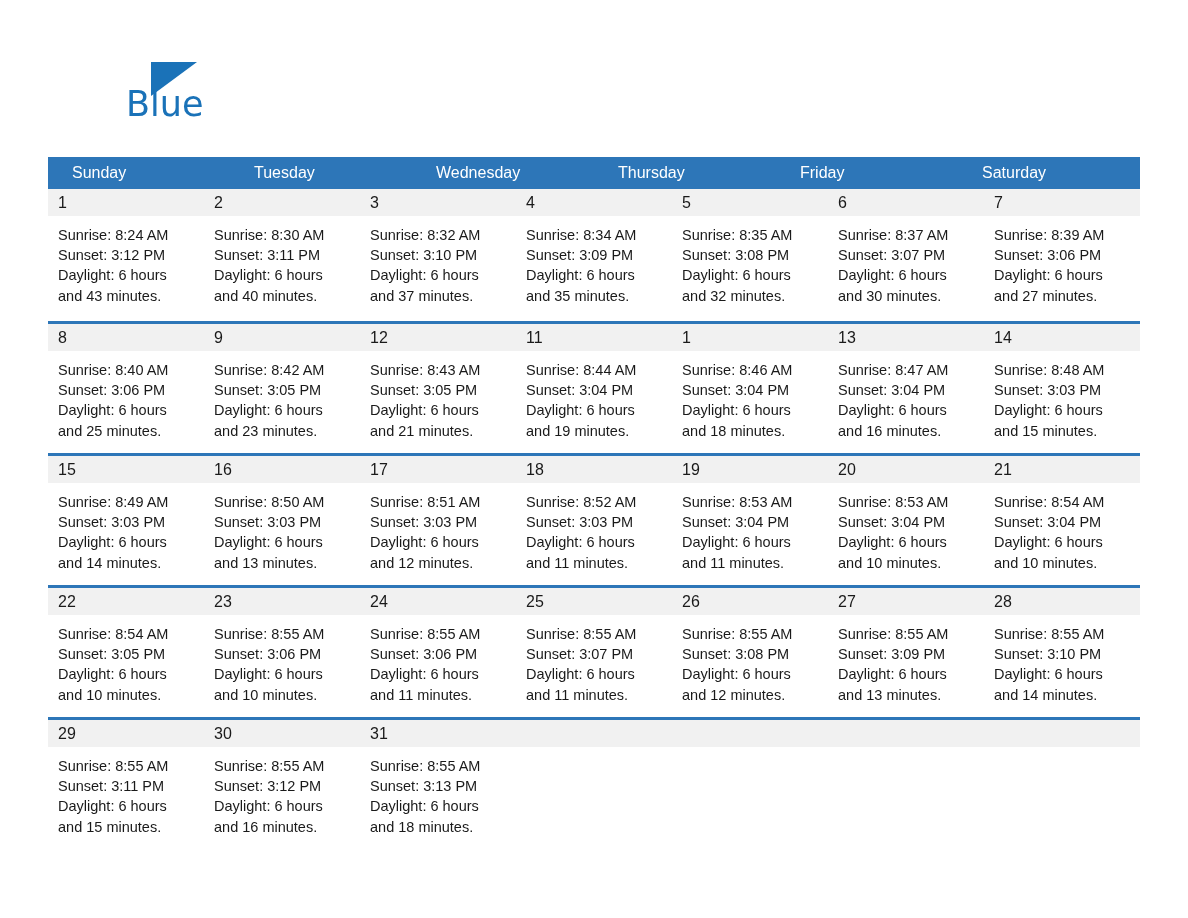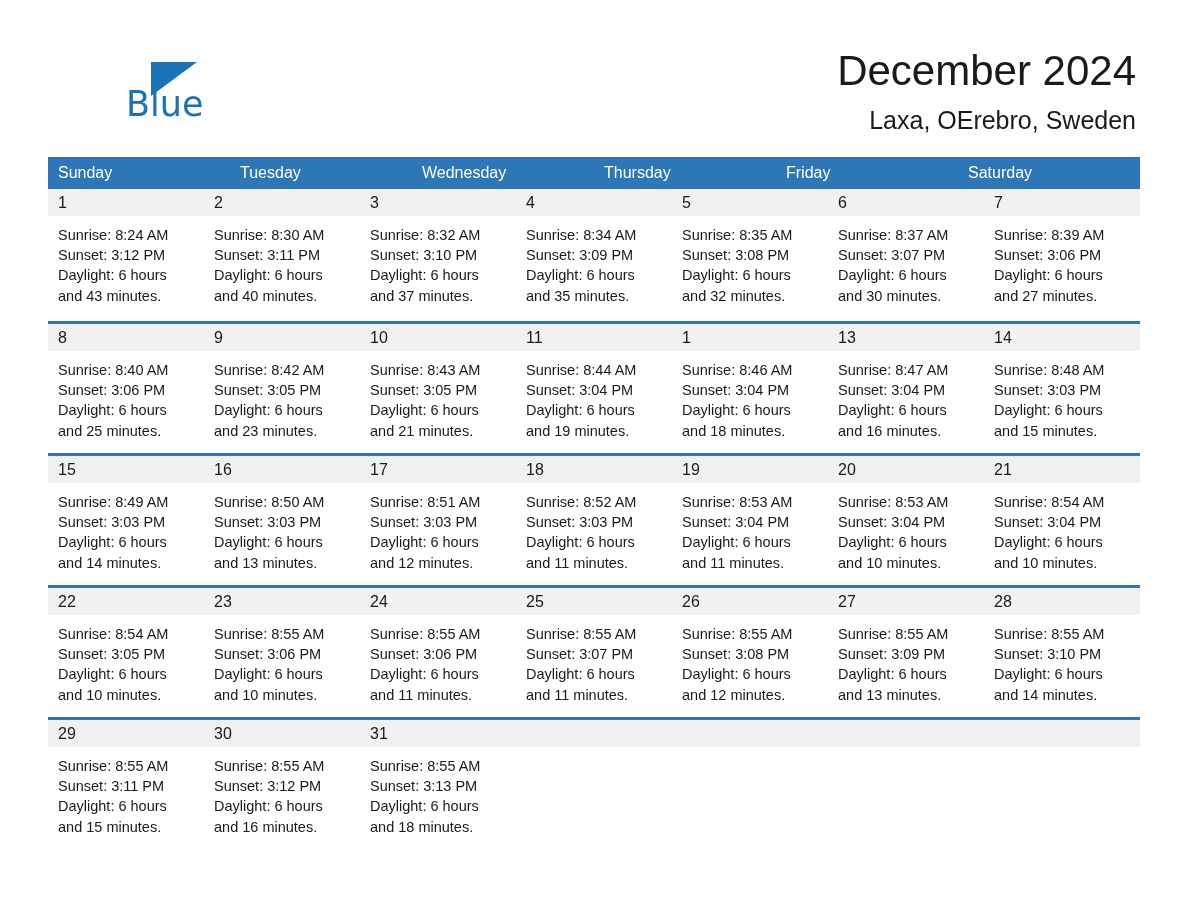--- a/index.html
+++ b/index.html
@@ -98,21 +98,21 @@
   .cal-head {
     display: flex;
     background: #2d76b8;
     height: 32px;
   }
   .cal-head .hcell {
     flex: 1 1 0;
     color: #ffffff;
     font-size: 16px;
     line-height: 32px;
-    padding-left: 10px;
+    padding-left: 24px;
     box-sizing: border-box;
     white-space: nowrap;
   }
 
   .week {
     display: flex;
     border-top: 3px solid #2d76b8;
     height: 132px;
     box-sizing: border-box;
   }
@@ -147,24 +147,20 @@
 
 <div class="page">
 
   <div class="header">
 
     <div class="logo">
       <div class="logo-tri"></div>
       <div class="logo-line2">Blue</div>
     </div>
 
-    <div class="title-block">
-      <div class="title">December 2024</div>
-      <div class="subtitle">Laxa, OErebro, Sweden</div>
-    </div>
 
   </div>
 
   <div class="calendar">
 
     <div class="cal-head">
       <div class="hcell">Sunday</div>
       <div class="hcell">Tuesday</div>
       <div class="hcell">Wednesday</div>
       <div class="hcell">Thursday</div>
@@ -251,21 +247,21 @@
       <div class="daycell">
         <div class="daynum">9</div>
         <div class="info">
           <div>Sunrise: 8:42 AM</div>
           <div>Sunset: 3:05 PM</div>
           <div>Daylight: 6 hours</div>
           <div>and 23 minutes.</div>
         </div>
       </div>
       <div class="daycell">
-        <div class="daynum">10</div>
+        <div class="daynum">12</div>
         <div class="info">
           <div>Sunrise: 8:43 AM</div>
           <div>Sunset: 3:05 PM</div>
           <div>Daylight: 6 hours</div>
           <div>and 21 minutes.</div>
         </div>
       </div>
       <div class="daycell">
         <div class="daynum">11</div>
         <div class="info">

